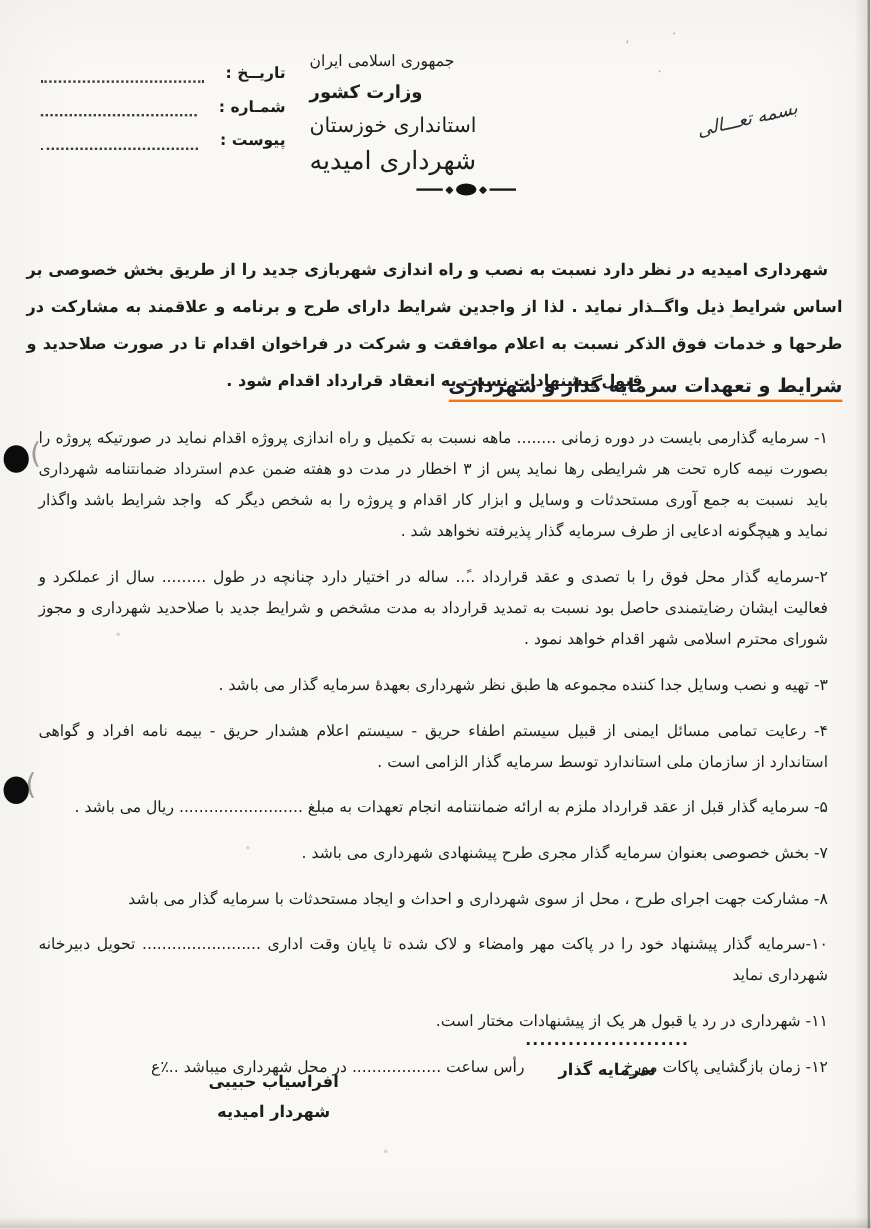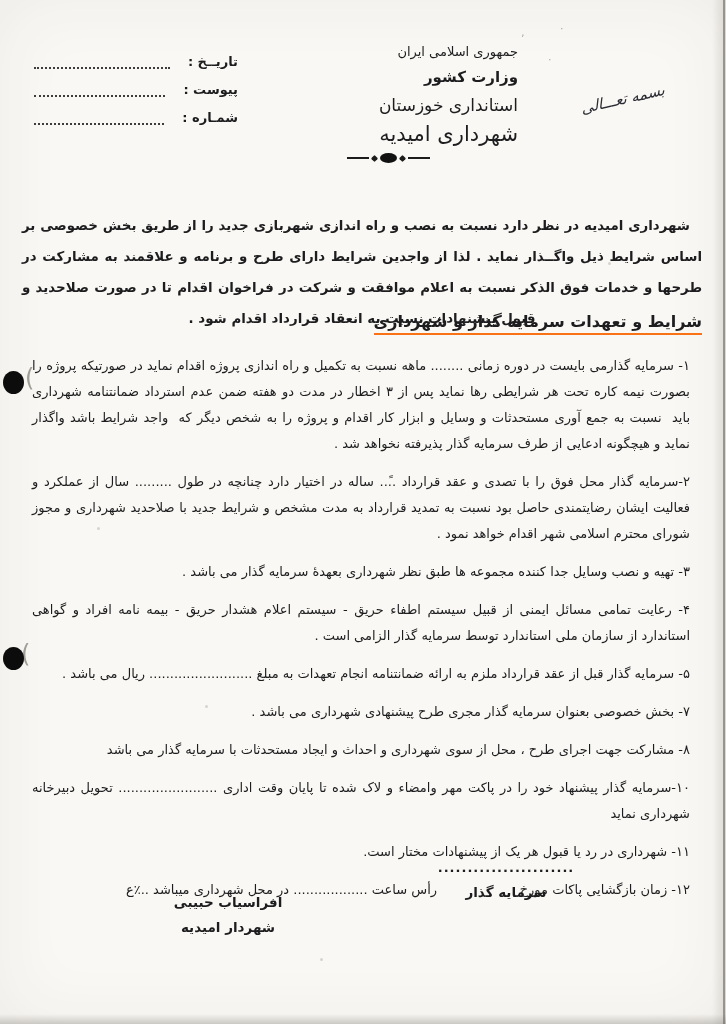--- a/index.html
+++ b/index.html
@@ -10,21 +10,21 @@
     box-shadow: inset 0 0 70px rgba(60,55,45,0.06);
   }
 
   
   .meta { position:absolute; top:54px; left:34px; width:204px; direction:rtl; }
   .meta-row { display:flex; align-items:flex-end; gap:18px; margin-bottom:13px; }
   .meta-label { font-weight:bold; font-size:13px; white-space:nowrap; }
   .meta-line { flex:1; border-bottom:2px dotted #3c3c3c; height:13px; }
 
   
-  .letterhead { position:absolute; top:44px; left:258px; width:260px; text-align:right; direction:rtl; }
+  .letterhead { position:absolute; top:44px; left:258px; width:260px; text-align:left; direction:rtl; }
   .lh-country  { font-size:13px; margin-bottom:9px; }
   .lh-ministry { font-size:15px; font-weight:bold; margin-bottom:9px; }
   .lh-province { font-size:17px; margin-bottom:7px; }
   .lh-muni     { font-size:21px; font-weight:normal; letter-spacing:0.5px; }
   .ornament { margin-top:7px; display:flex; justify-content:center; align-items:center; gap:3px; }
   .orn-bar { width:22px; height:2px; background:#1c1c1c; }
   .orn-tick { width:5px; height:5px; background:#1c1c1c; border-radius:1px; transform:rotate(45deg); }
   .orn-ellipse { width:17px; height:10px; background:#111; border-radius:50%; }
 
   
@@ -75,25 +75,25 @@
 <body>
 
 <div class="page">
 
   <div class="meta">
     <div class="meta-row">
       <span class="meta-label">تاریــخ :</span>
       <span class="meta-line"></span>
     </div>
     <div class="meta-row">
-      <span class="meta-label">پیوست :</span>
+      <span class="meta-label">شمـاره :</span>
       <span class="meta-line"></span>
     </div>
     <div class="meta-row">
-      <span class="meta-label">شمـاره :</span>
+      <span class="meta-label">پیوست :</span>
       <span class="meta-line"></span>
     </div>
   </div>
 
   <div class="letterhead">
     <div class="lh-country">جمهوری اسلامی ایران</div>
     <div class="lh-ministry">وزارت کشور</div>
     <div class="lh-province">استانداری خوزستان</div>
     <div class="lh-muni">شهرداری امیدیه</div>
     <div class="ornament">

